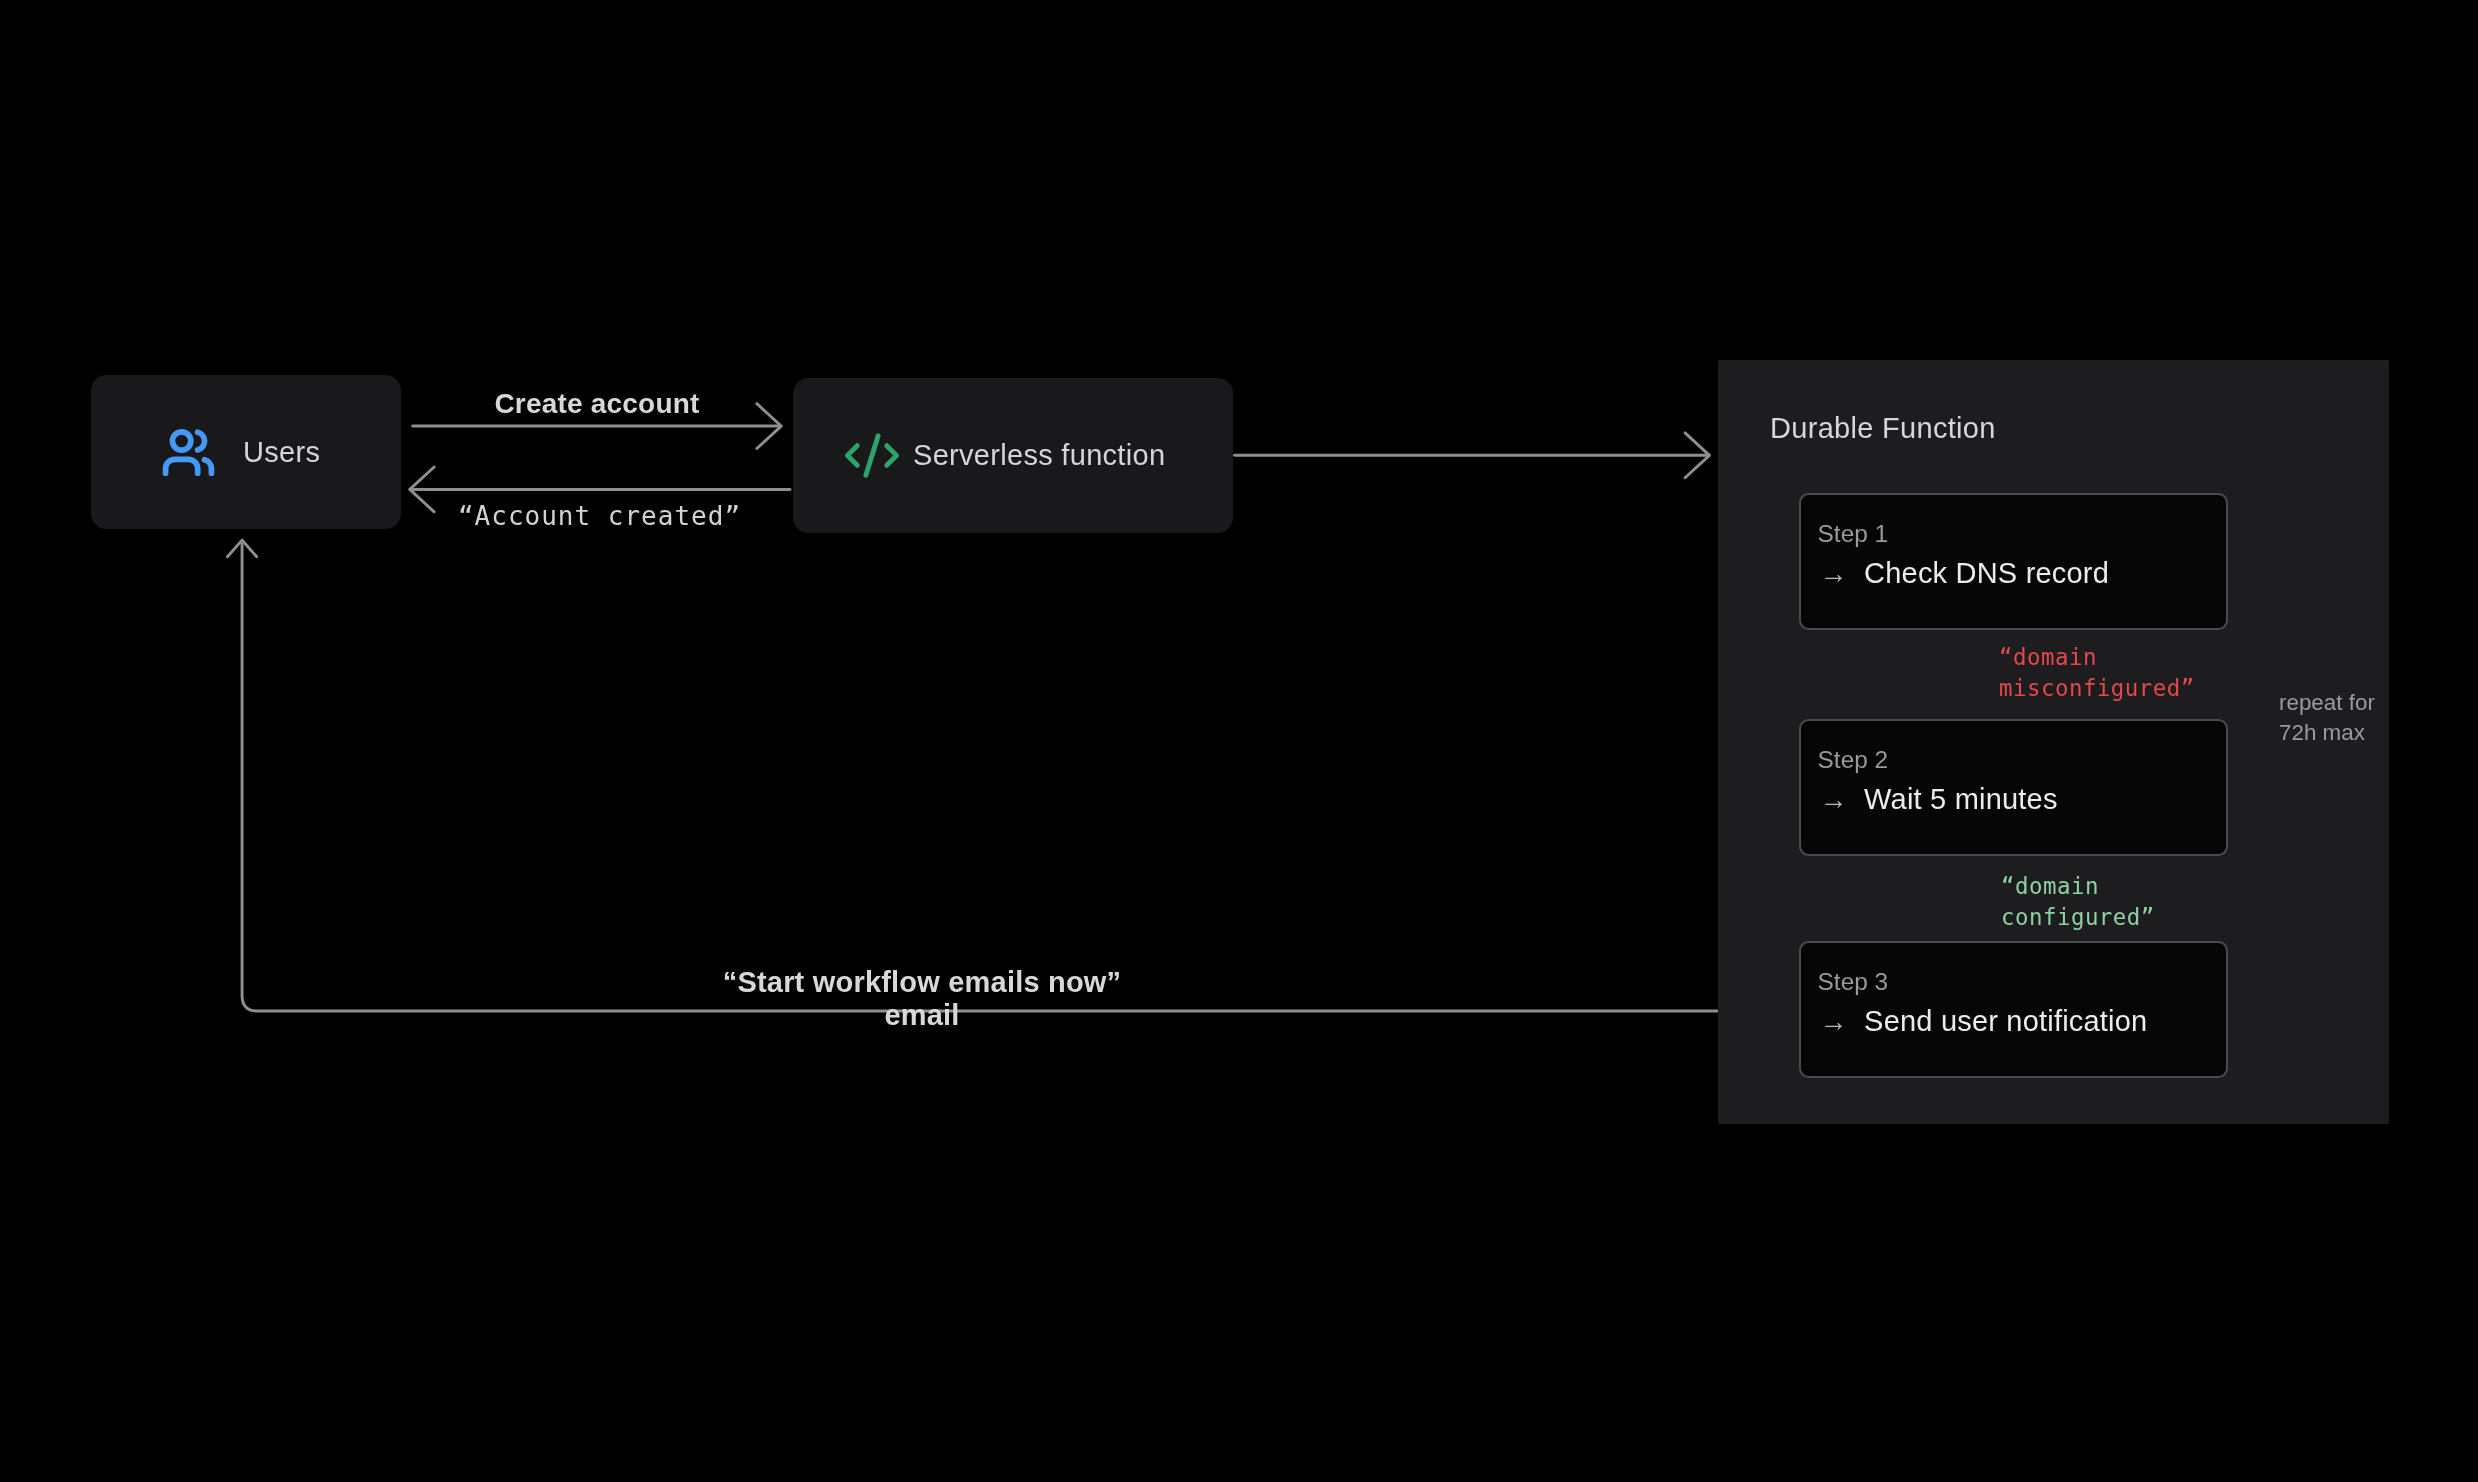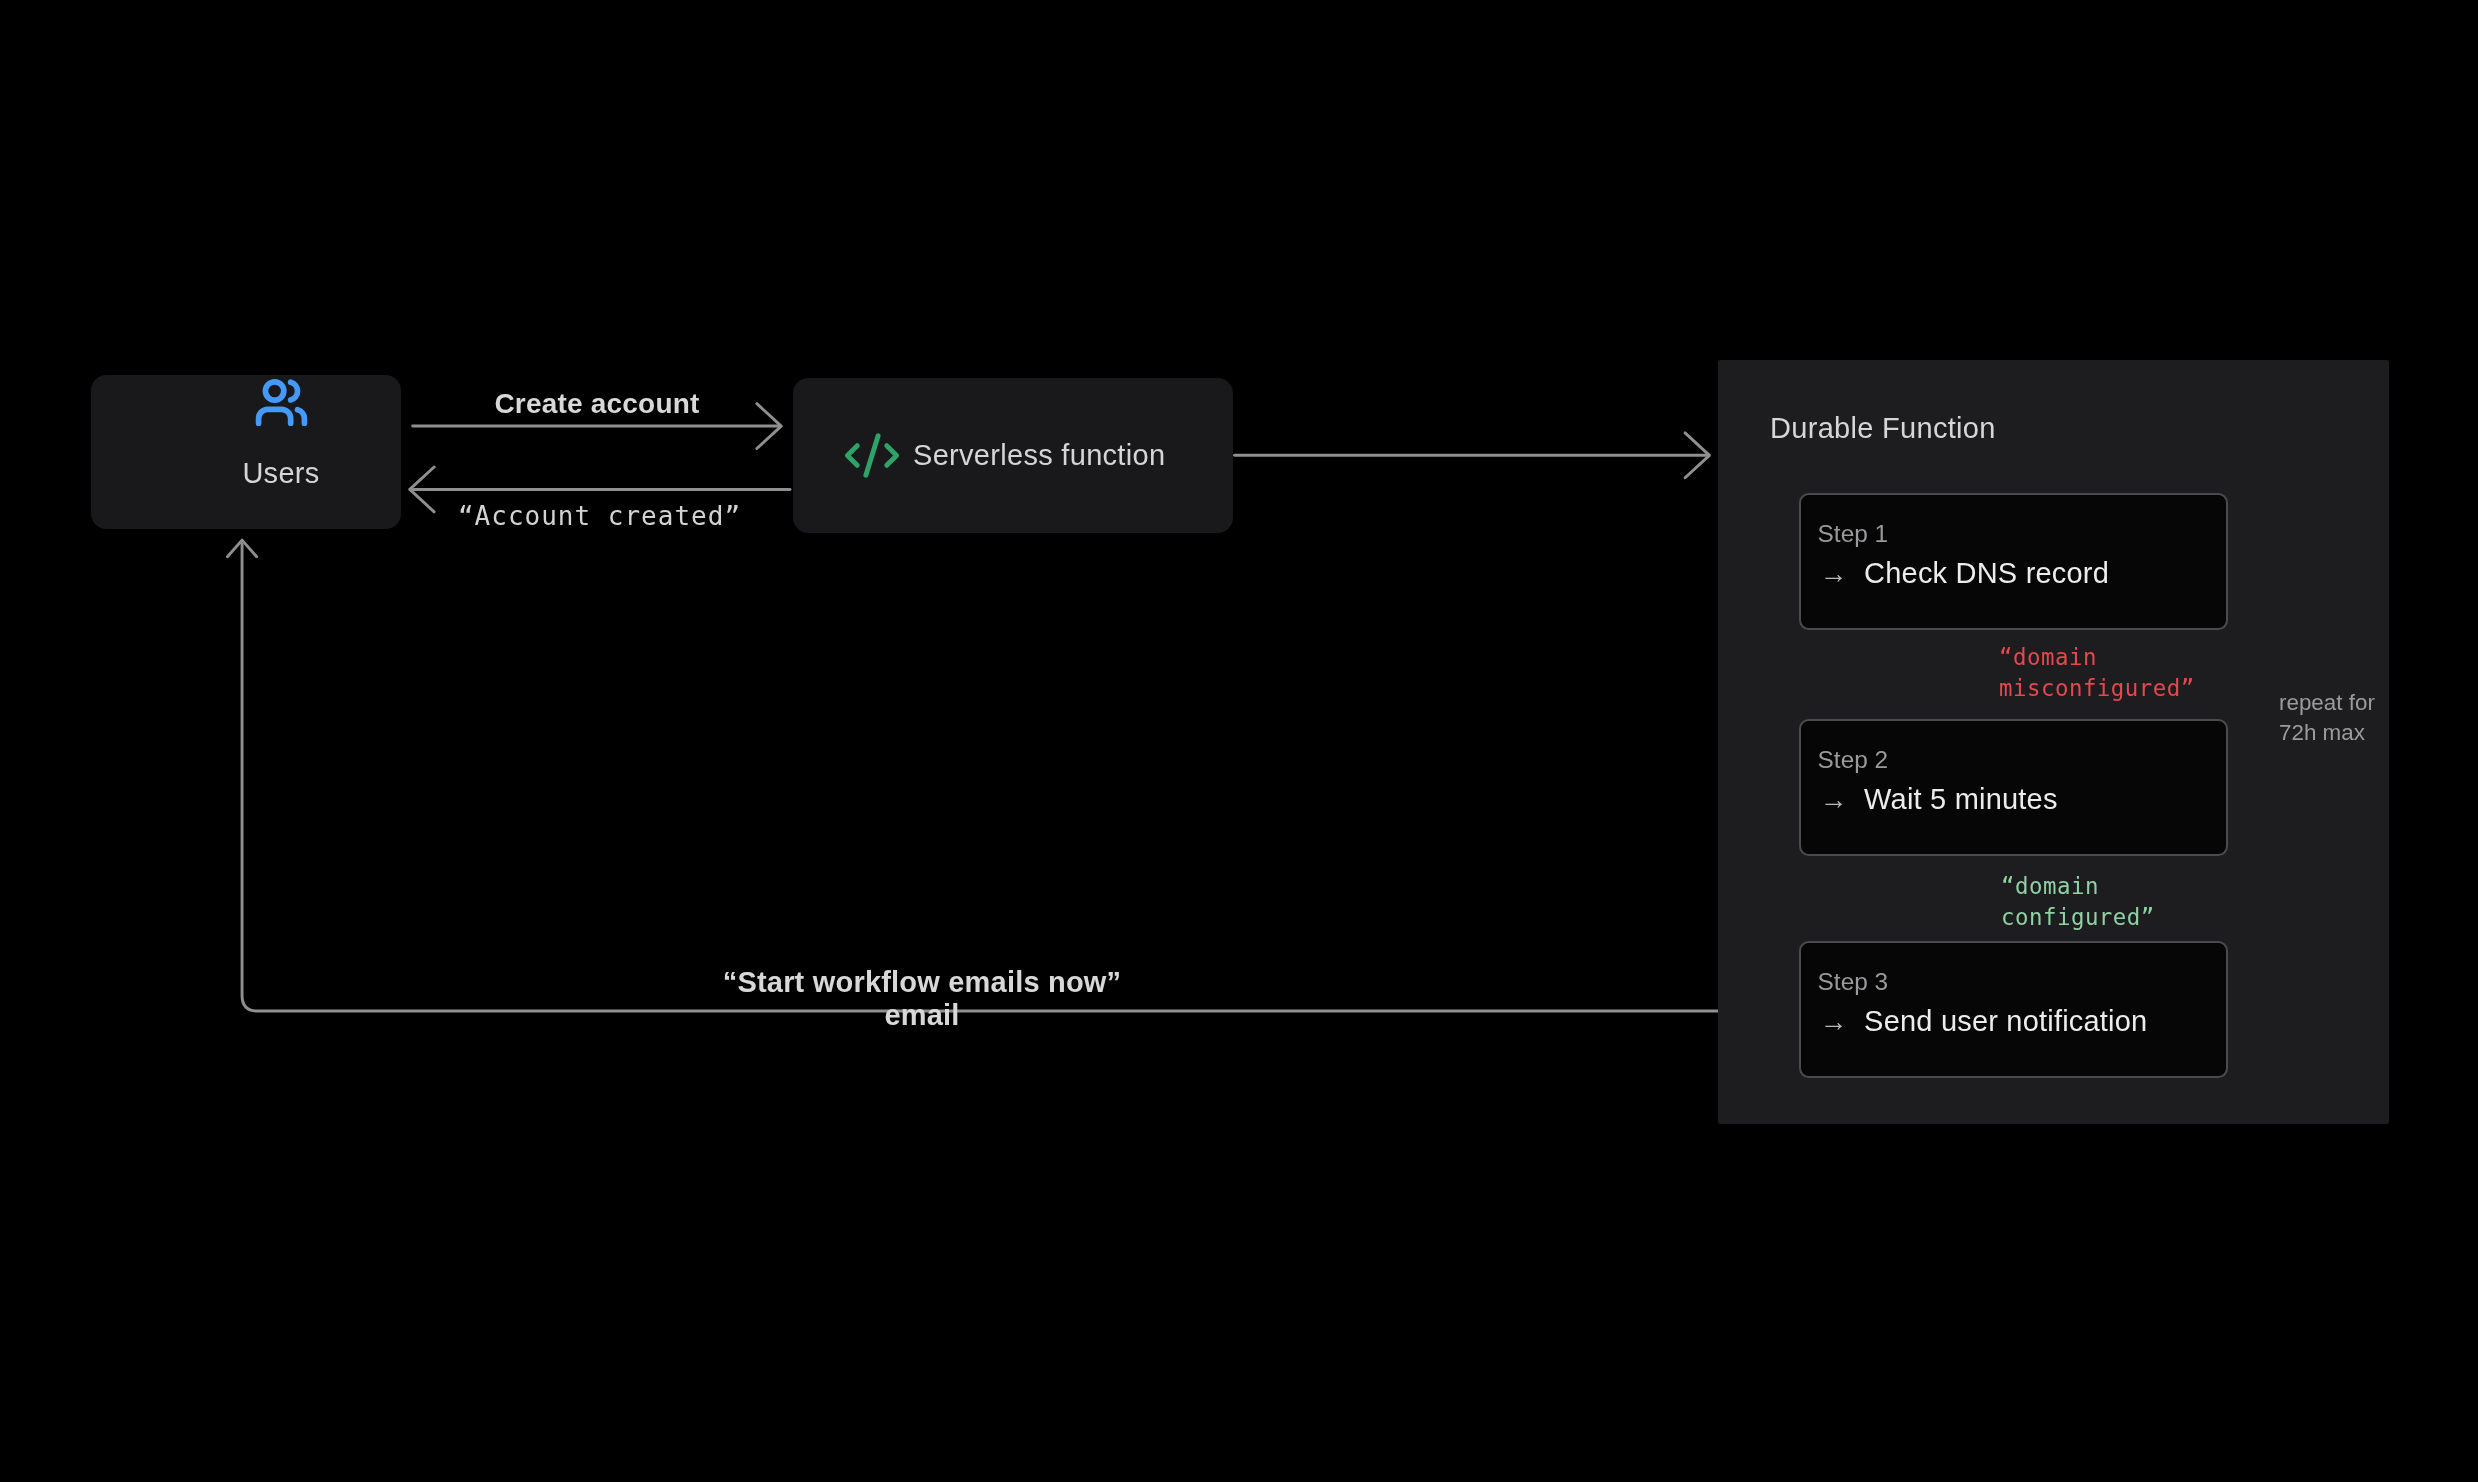--- a/index.html
+++ b/index.html
@@ -132,21 +132,21 @@
       <path d="M2014 723 L 2023 733 L 2032 723"></path>
 
       <path d="M2023 885 V 959"></path>
       <path d="M2014 951 L 2023 961 L 2032 951"></path>
 
       <path d="M2256 577 H 2321 V 813 H 2254"></path>
       <path d="M2267 569 L 2255 577 L 2267 585"></path>
     </g>
   </svg>
 
-  <div class="node-box abs" style="left:91px; top:375px; width:310px; height:154px; padding-left:70px; gap:27px;flex-direction:column;">
+  <div class="node-box abs" style="left:91px; top:375px; width:310px; height:154px; padding-left:70px; gap:27px;">
     <span style="display:inline-flex;">
       <svg width="55" height="55" viewBox="0 0 24 24" fill="none" stroke="#4599f7" stroke-width="2.5" stroke-linecap="round" stroke-linejoin="round">
         <path d="M16 21v-2a4 4 0 0 0-4-4H6a4 4 0 0 0-4 4v2"></path>
         <circle cx="9" cy="7" r="4"></circle>
         <path d="M22 21v-2a4 4 0 0 0-3-3.87"></path>
         <path d="M16 3.13a4 4 0 0 1 0 7.75"></path>
       </svg>
     </span>
     <span class="node-label">Users</span>
   </div>

